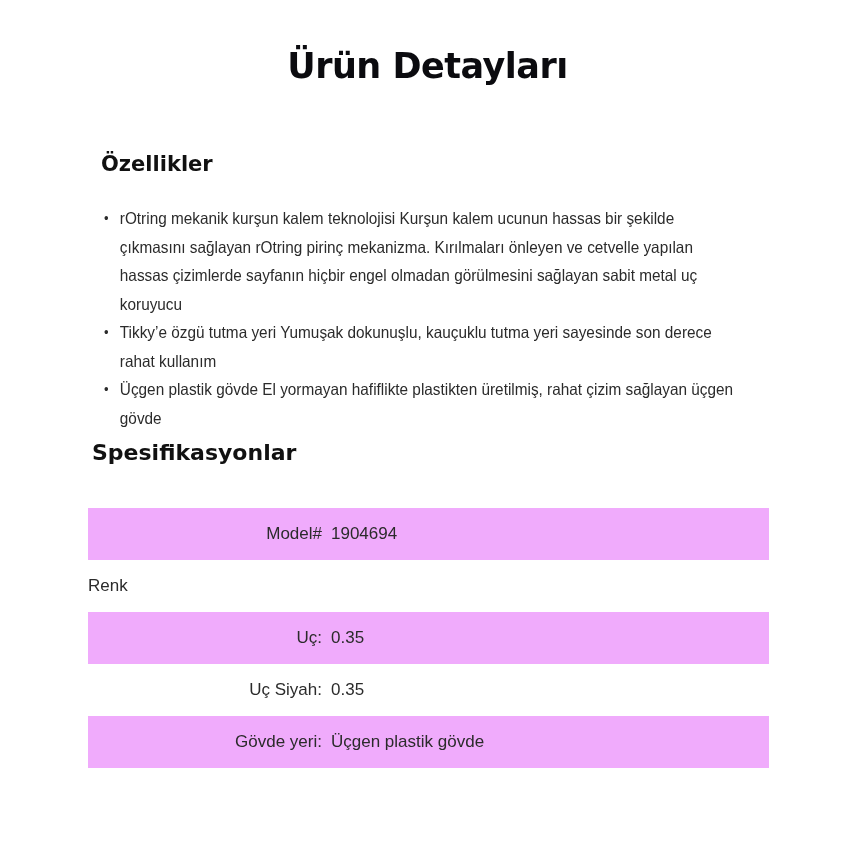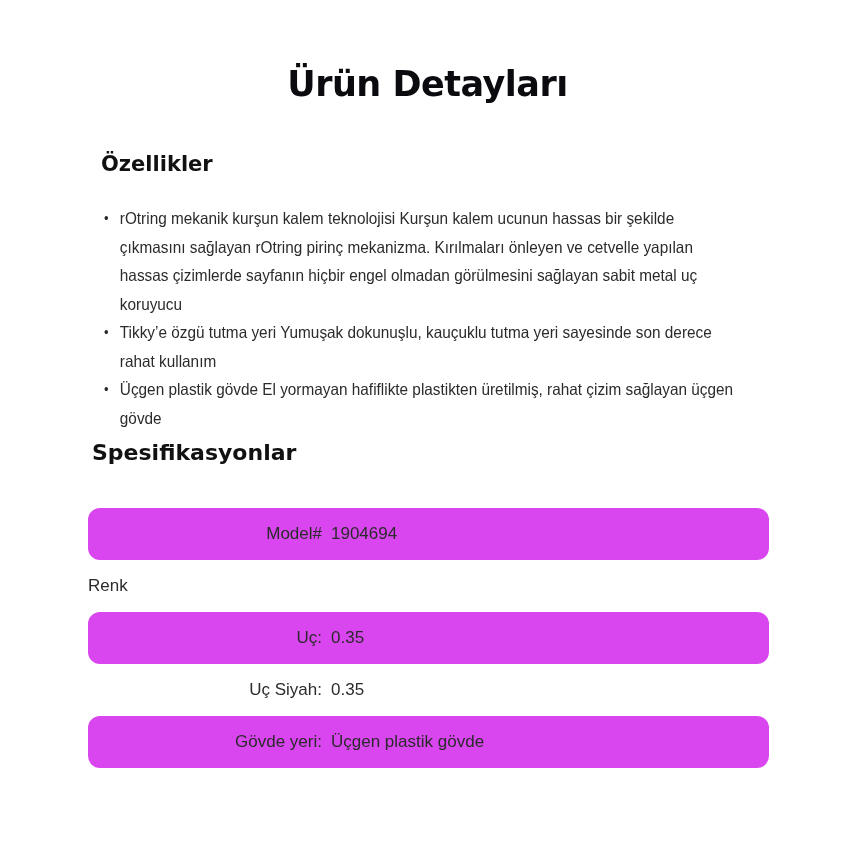--- a/index.html
+++ b/index.html
@@ -1,25 +1,25 @@
 <!DOCTYPE html>
 <html><head>
 <meta charset="utf-8">
 <style>
   html, body { margin:0; padding:0; background:#ffffff; }
   body { width:855px; height:855px; position:relative; overflow:hidden; color:#1a1a1a; font-family:"Liberation Sans", sans-serif; }
-  .title { position:absolute; left:0; width:855px; top:64px; text-align:center; font-family:"DejaVu Sans", sans-serif; font-weight:bold; font-size:35px; color:#0b0b0f; letter-spacing:-0.5px; }
+  .title { position:absolute; left:0; width:855px; top:46px; text-align:center; font-family:"DejaVu Sans", sans-serif; font-weight:bold; font-size:35px; color:#0b0b0f; letter-spacing:-0.5px; }
   .h2-features { position:absolute; left:101px; top:152px; font-family:"DejaVu Sans", sans-serif; font-weight:bold; font-size:21px; color:#111; margin:0; }
   ul.features { position:absolute; left:104px; top:204px; width:680px; margin:0; padding:0; list-style:none; font-family:"Liberation Sans", sans-serif; font-size:16.5px; line-height:28.5px; color:#2b2b2b; transform:scaleX(0.93); transform-origin:left top; }
   ul.features li { position:relative; padding-left:17px; }
   ul.features li .bullet { position:absolute; left:0; top:0; font-size:14px; }
   .h2-specs { position:absolute; left:88px; top:436px; font-family:"DejaVu Sans", sans-serif; font-weight:bold; font-size:22px; color:#111; margin:4px; }
   .spec-table { position:absolute; left:88px; top:508px; width:681px; }
   .spec-row { height:52px; display:flex; align-items:center; font-family:"Liberation Sans", sans-serif; font-size:17px; color:#2b2b2b; }
-  .spec-row.shaded { background:#d946ef;border-radius:12px; }
+  .spec-row.shaded { background:#f0abfc; }
   .spec-label { width:243px; text-align:right; padding-right:9px; box-sizing:border-box; }
   .spec-value { padding-left:0px; }
 </style>
 </head>
 <body>
 
 <div class="title">Ürün Detayları</div>
 
 <h2 class="h2-features">Özellikler</h2>
 

